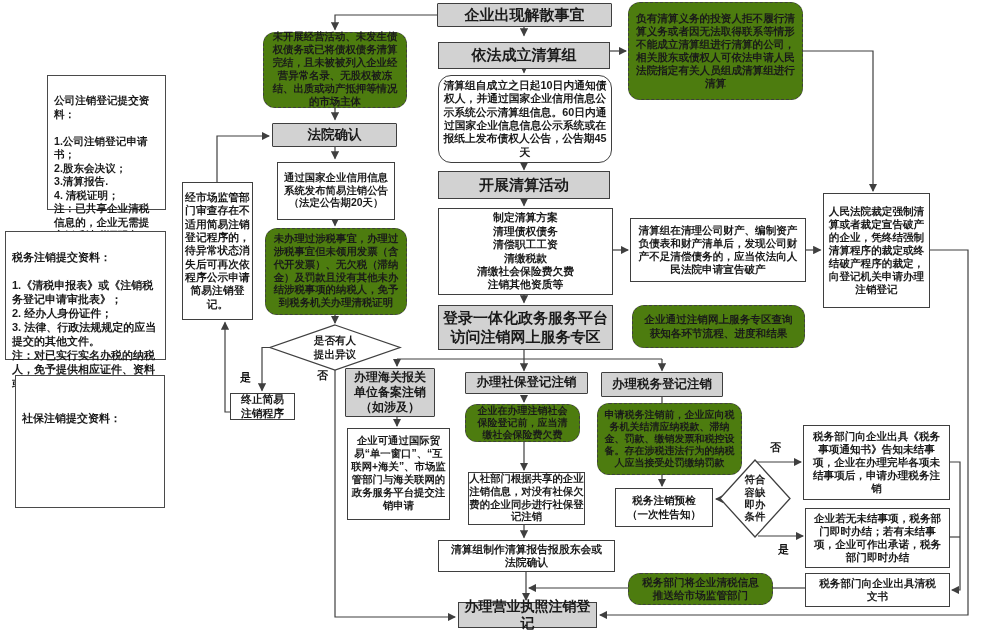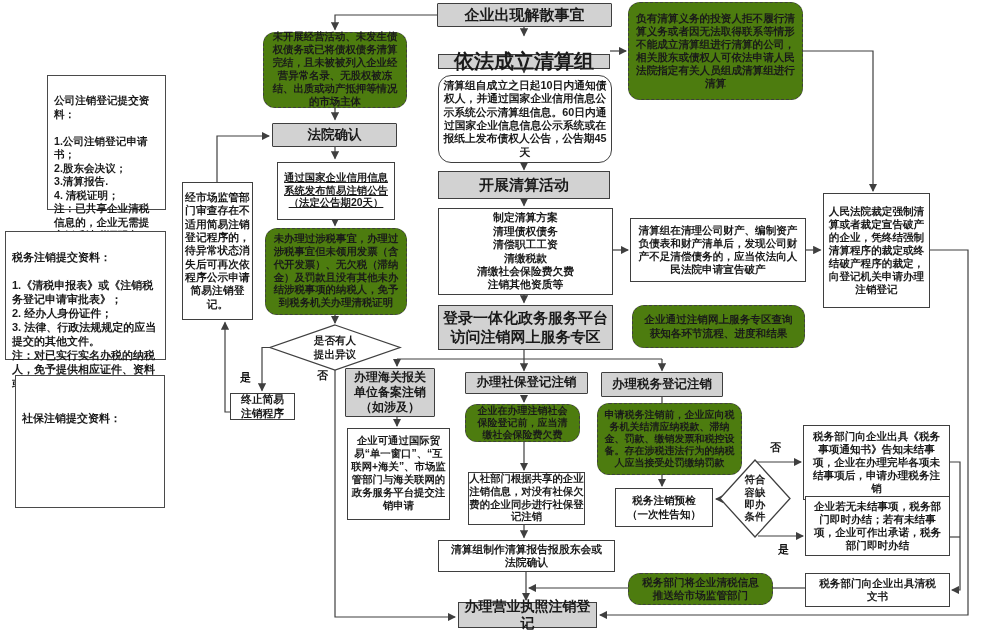--- a/index.html
+++ b/index.html
@@ -104,38 +104,38 @@
   <div class="node info" style="left:15px;top:375px;width:150px;height:133px;font-size:11px;padding-top:22px;">
     <div class="t">社保注销提交资料：</div>
   </div>
 
   <div class="node" style="left:182px;top:182px;width:71px;height:138px;font-size:10.8px;padding:2px;">经市场监管部门审查存在不适用简易注销登记程序的，待异常状态消失后可再次依程序公示申请简易注销登记。</div>
   <div class="node" style="left:230px;top:393px;width:65px;height:27px;font-size:10.8px;">终止简易
 注销程序</div>
 
   <div class="node dashed" style="left:263px;top:32px;width:144px;height:76px;font-size:10.4px;padding:2px 4px;">未开展经营活动、未发生债权债务或已将债权债务清算完结，且未被被列入企业经营异常名录、无股权被冻结、出质或动产抵押等情况的市场主体</div>
   <div class="node gray rounded hdr" style="left:272px;top:123px;width:125px;height:24px;font-size:13.5px;">法院确认</div>
-  <div class="node" style="left:277px;top:162px;width:118px;height:58px;font-size:10.4px;padding:9px 3px;text-decoration:underline;">通过国家企业信用信息系统发布简易注销公告
+  <div class="node" style="left:277px;top:162px;width:118px;height:58px;font-size:10.4px;padding:9px 3px;">通过国家企业信用信息系统发布简易注销公告
 （法定公告期20天）</div>
   <div class="node dashed" style="left:265px;top:228px;width:142px;height:87px;font-size:10.4px;padding:2px 4px;">未办理过涉税事宜，办理过涉税事宜但未领用发票（含代开发票）、无欠税（滞纳金）及罚款且没有其他未办结涉税事项的纳税人，免予到税务机关办理清税证明</div>
   <div class="layer" style="pointer-events:none;width:0;height:0;">
     <div class="node" style="left:285px;top:330px;width:100px;height:35px;border:none;background:transparent;font-size:10.6px;">是否有人
 提出异议</div>
     <div class="node" style="left:725px;top:464px;width:60px;height:70px;border:none;background:transparent;font-size:10.4px;line-height:1.18;">符合
 容缺
 即办
 条件</div>
   </div>
   <div class="node gray rounded hdr" style="left:345px;top:368px;width:90px;height:49px;font-size:12px;">办理海关报关
 单位备案注销
 （如涉及）</div>
   <div class="node" style="left:347px;top:428px;width:103px;height:92px;font-size:10.4px;padding:11px 2px;">企业可通过国际贸易“单一窗口”、“互联网+海关”、市场监管部门与海关联网的政务服务平台提交注销申请</div>
 
   <div class="node gray rounded hdr" style="left:437px;top:3px;width:175px;height:24px;font-size:15px;">企业出现解散事宜</div>
-  <div class="node gray hdr" style="left:438px;top:54px;width:172px;height:15px;font-size:20px;">依法成立清算组</div>
+  <div class="node gray hdr" style="left:438px;top:42px;width:172px;height:27px;font-size:15px;">依法成立清算组</div>
   <div class="node" style="left:438px;top:75px;width:174px;height:88px;font-size:10.8px;padding:2px 4px;border-radius:13px;">清算组自成立之日起10日内通知债权人，并通过国家企业信用信息公示系统公示清算组信息。60日内通过国家企业信息信息公示系统或在报纸上发布债权人公告，公告期45天</div>
   <div class="node gray hdr" style="left:438px;top:171px;width:172px;height:28px;font-size:15px;">开展清算活动</div>
   <div class="node" style="left:438px;top:208px;width:175px;height:87px;font-size:10.8px;">制定清算方案
 清理债权债务
 清偿职工工资
 清缴税款
 清缴社会保险费欠费
 注销其他资质等</div>
   <div class="node gray hdr" style="left:438px;top:305px;width:175px;height:45px;font-size:15px;">登录一体化政务服务平台
 访问注销网上服务专区</div>
@@ -151,21 +151,21 @@
   <div class="node dashed" style="left:628px;top:2px;width:175px;height:98px;font-size:10.6px;padding:2px 5px;">负有清算义务的投资人拒不履行清算义务或者因无法取得联系等情形不能成立清算组进行清算的公司，相关股东或债权人可依法申请人民法院指定有关人员组成清算组进行清算</div>
   <div class="node" style="left:630px;top:218px;width:176px;height:64px;font-size:10.6px;padding:2px 4px;">清算组在清理公司财产、编制资产负债表和财产清单后，发现公司财产不足清偿债务的，应当依法向人民法院申请宣告破产</div>
   <div class="node dashed" style="left:632px;top:305px;width:173px;height:43px;font-size:10.6px;">企业通过注销网上服务专区查询
 获知各环节流程、进度和结果</div>
   <div class="node gray rounded hdr" style="left:601px;top:372px;width:122px;height:25px;font-size:12.5px;">办理税务登记注销</div>
   <div class="node dashed" style="left:597px;top:403px;width:145px;height:72px;font-size:10px;line-height:1.22;padding:1px 3px;">申请税务注销前，企业应向税务机关结清应纳税款、滞纳金、罚款、缴销发票和税控设备。存在涉税违法行为的纳税人应当接受处罚缴纳罚款</div>
   <div class="node" style="left:615px;top:488px;width:98px;height:39px;font-size:10.6px;">税务注销预检
 （一次性告知）</div>
 
   <div class="node" style="left:803px;top:425px;width:147px;height:75px;font-size:10.6px;padding:2px 4px;">税务部门向企业出具《税务事项通知书》告知未结事项，企业在办理完毕各项未结事项后，申请办理税务注销</div>
-  <div class="node" style="left:805px;top:496px;width:145px;height:60px;font-size:10.6px;padding:20px 4px;">企业若无未结事项，税务部门即时办结；若有未结事项，企业可作出承诺，税务部门即时办结</div>
+  <div class="node" style="left:805px;top:508px;width:145px;height:60px;font-size:10.6px;padding:20px 4px;">企业若无未结事项，税务部门即时办结；若有未结事项，企业可作出承诺，税务部门即时办结</div>
   <div class="node" style="left:805px;top:573px;width:145px;height:34px;font-size:10.6px;">税务部门向企业出具清税
 文书</div>
   <div class="node dashed" style="left:628px;top:573px;width:145px;height:32px;font-size:10.6px;">税务部门将企业清税信息
 推送给市场监管部门</div>
   <div class="node" style="left:823px;top:193px;width:107px;height:115px;font-size:10.6px;padding:2px 3px;">人民法院裁定强制清算或者裁定宣告破产的企业，凭终结强制清算程序的裁定或终结破产程序的裁定，向登记机关申请办理注销登记</div>
 
   <div class="lbl" style="left:240px;top:370px;">是</div>
   <div class="lbl" style="left:317px;top:368px;">否</div>
   <div class="lbl" style="left:770px;top:440px;">否</div>
   <div class="lbl" style="left:778px;top:542px;">是</div>

